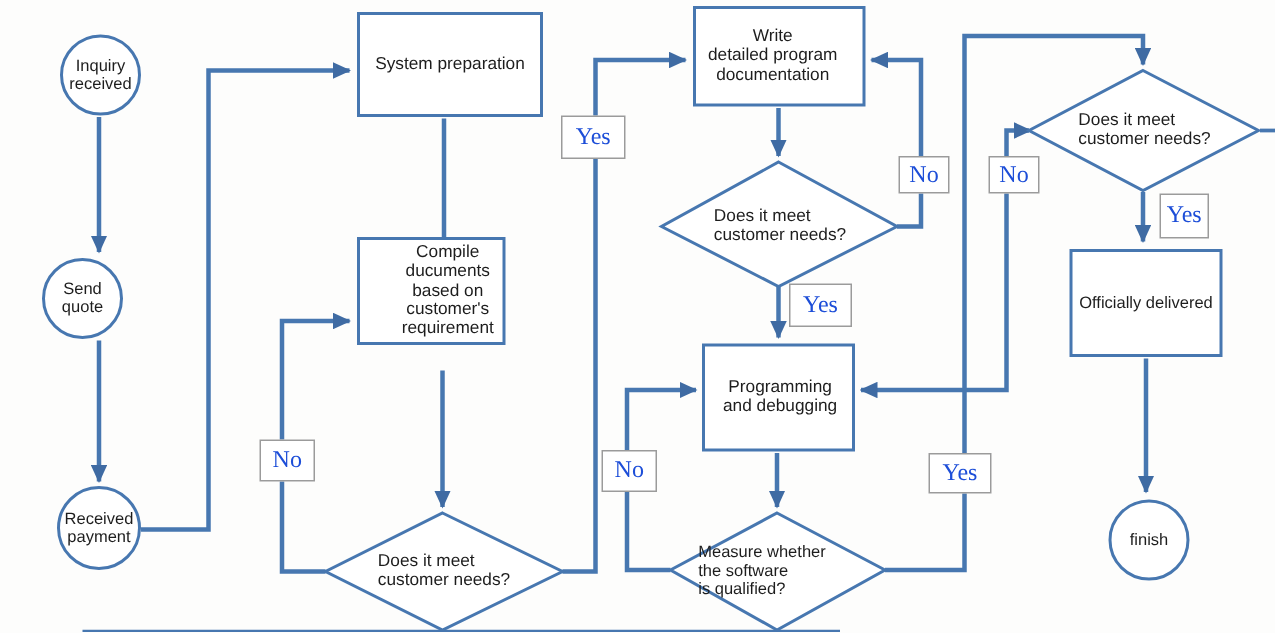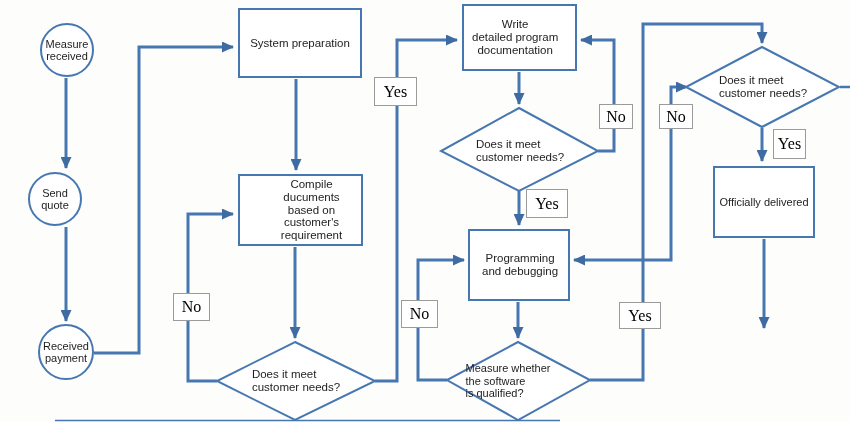--- a/index.html
+++ b/index.html
@@ -11,31 +11,31 @@
   .node{position:absolute;box-sizing:border-box;background:#ffffff;
     border:2px solid #4777b0;display:flex;align-items:center;
     font-size:11.5px;line-height:1.12;white-space:pre-line;}
   .node.centered{justify-content:center;text-align:center;}
   .node.leftpad{justify-content:flex-start;text-align:center;}
   .circle{border-radius:50%;justify-content:center;text-align:center;font-size:11px;}
   .dtext{position:absolute;display:flex;align-items:center;justify-content:center;
     font-size:11.5px;line-height:1.15;white-space:pre-line;text-align:left;background:transparent;}
   .elabel{position:absolute;box-sizing:border-box;background:#ffffff;border:1px solid #9b9b9b;
     display:flex;align-items:center;justify-content:center;
-    font-family:"Liberation Serif","DejaVu Serif",serif;font-size:16px;color:#000000;}
+    font-family:"Liberation Serif","DejaVu Serif",serif;font-size:16px;color:#1d4ed8;}
 
   
   .n-inquiry{left:40px;top:23px;width:54px;height:54px;}
   .n-sendquote{left:28px;top:172px;width:54px;height:54px;}
   .n-payment{left:38px;top:324px;width:56px;height:56px;}
   .n-finish{left:739px;top:333px;width:54px;height:54px;}
 
   
   .n-sysprep{left:238px;top:8px;width:124px;height:70px;}
-  .n-compile{left:238px;top:174px;width:125px;height:72px;padding-left:22px;}
+  .n-compile{left:238px;top:158px;width:99px;height:72px;padding-left:22px;}
   .n-write{left:462px;top:4px;width:115px;height:67px;padding-left:8px;}
   .n-prog{left:468px;top:229px;width:102px;height:72px;padding-left:12px;}
   .n-delivered{left:713px;top:166px;width:102px;height:72px;font-size:11px;}
 
   
   .t-d1{left:216px;top:343px;width:160px;height:76px;}
   .t-d2{left:441px;top:111px;width:158px;height:80px;}
   .t-d3{left:436px;top:343px;width:144px;height:76px;font-size:11px;}
   .t-d4{left:686px;top:49px;width:154px;height:76px;}
 
@@ -86,26 +86,27 @@
     </g>
 
     <g fill="#ffffff" stroke="#4777b0" stroke-width="2">
       <polygon points="295,342 375,381 295,420 217,381"></polygon>
       <polygon points="519,108 598,151 519,191 441,151"></polygon>
       <polygon points="518,342 590,380 518,420 447,380"></polygon>
       <polygon points="762,47 839,87 762,127 686,87"></polygon>
     </g>
   </svg>
 
-  <div class="node circle n-inquiry"><span>Measure
+  <div class="node circle n-inquiry"><span>Inquiry
 received</span></div>
   <div class="node circle n-sendquote"><span>Send
 quote</span></div>
   <div class="node circle n-payment"><span>Received
 payment</span></div>
+  <div class="node circle n-finish"><span>finish</span></div>
 
   <div class="node centered n-sysprep"><span>System preparation</span></div>
   <div class="node leftpad n-compile"><span>Compile ducuments
 based on customer's
 requirement</span></div>
   <div class="node leftpad n-write"><span>Write
 detailed program
 documentation</span></div>
   <div class="node centered n-delivered"><span>Officially delivered</span></div>
   <div class="node leftpad n-prog"><span>Programming

